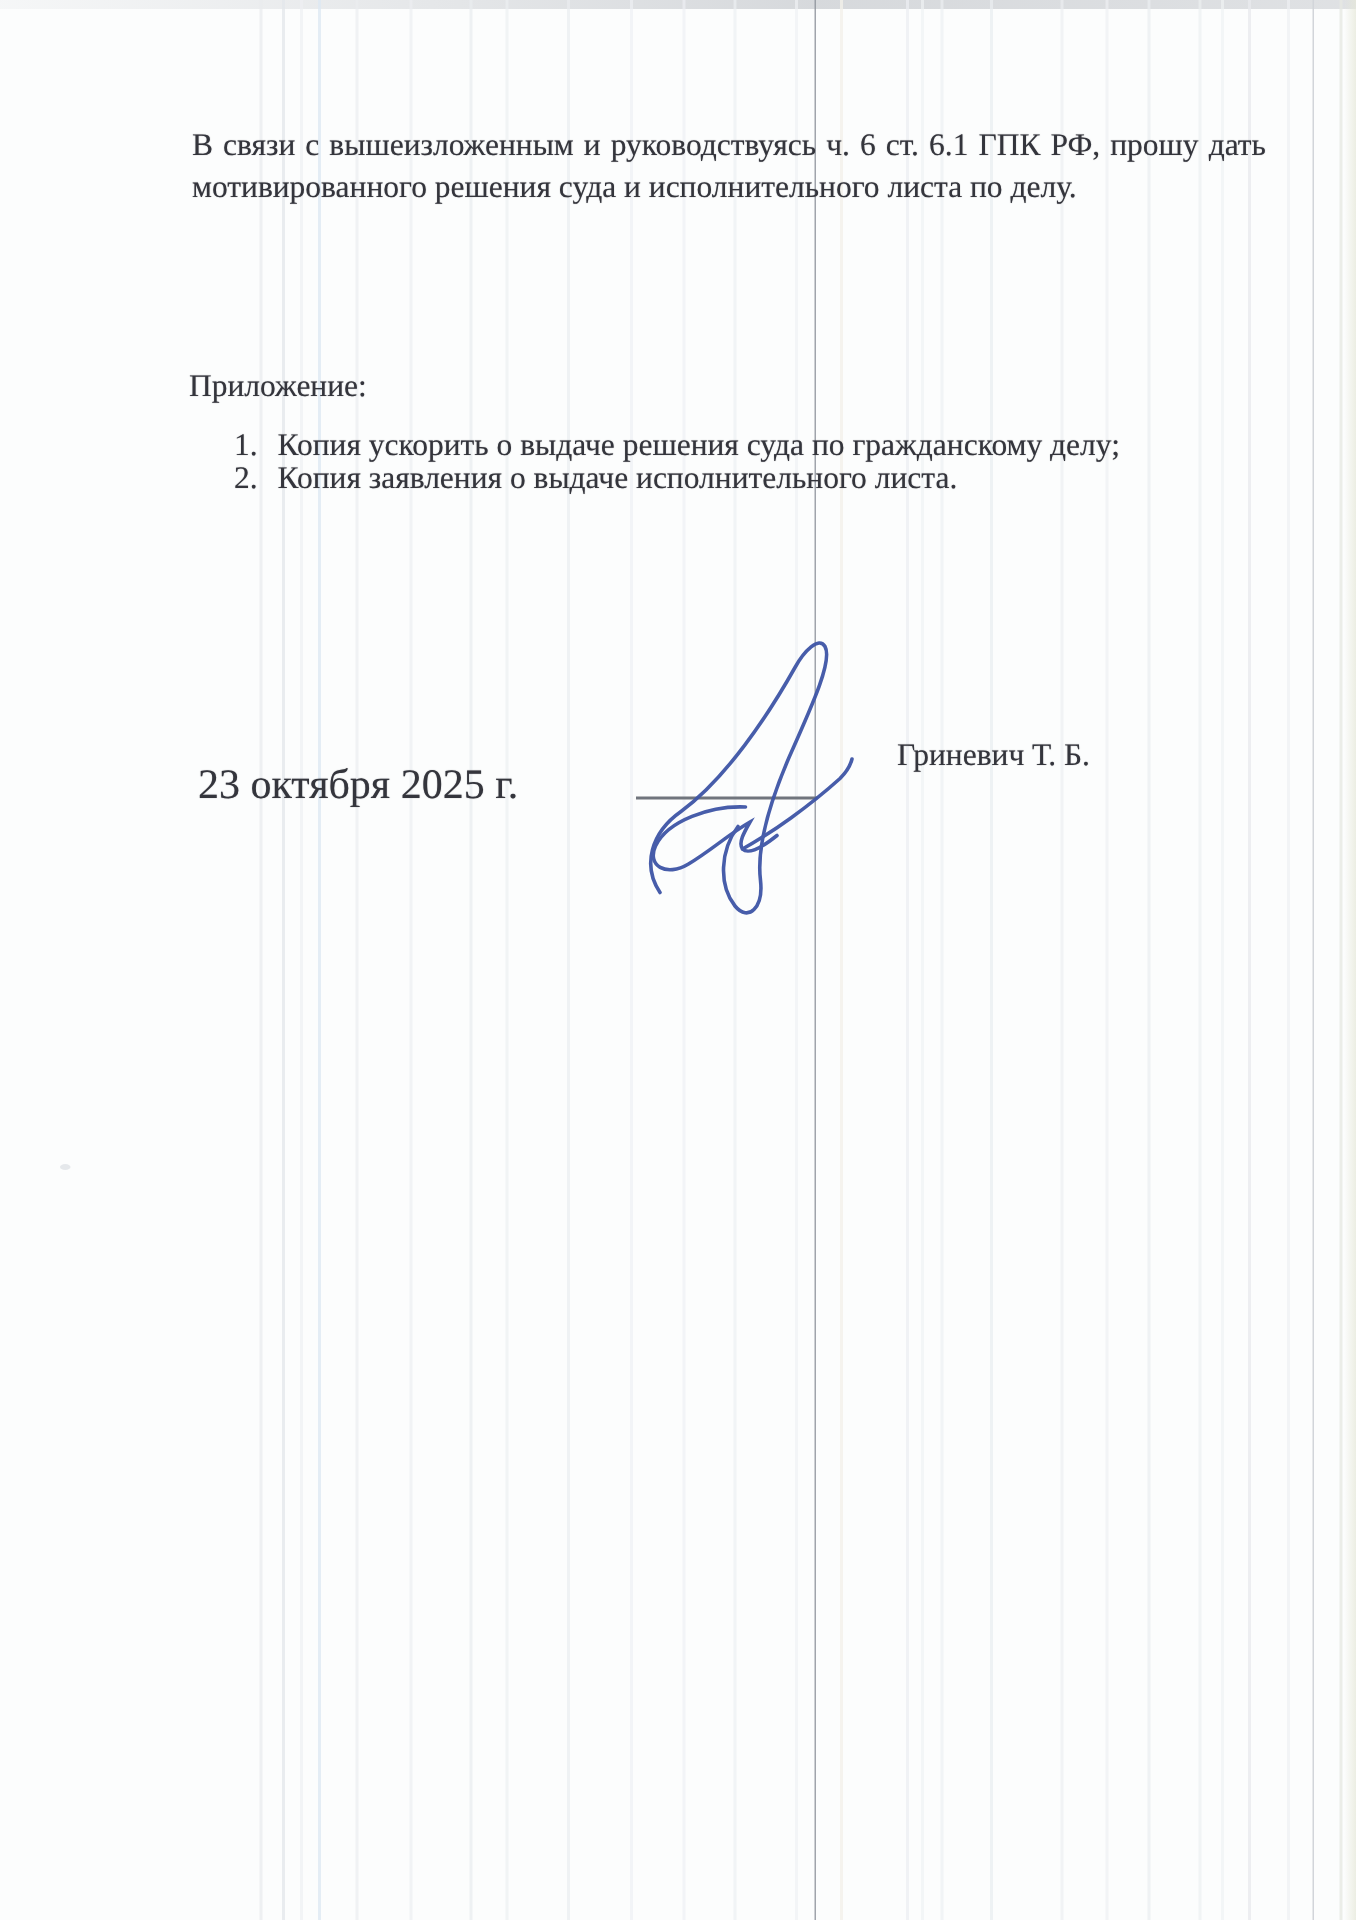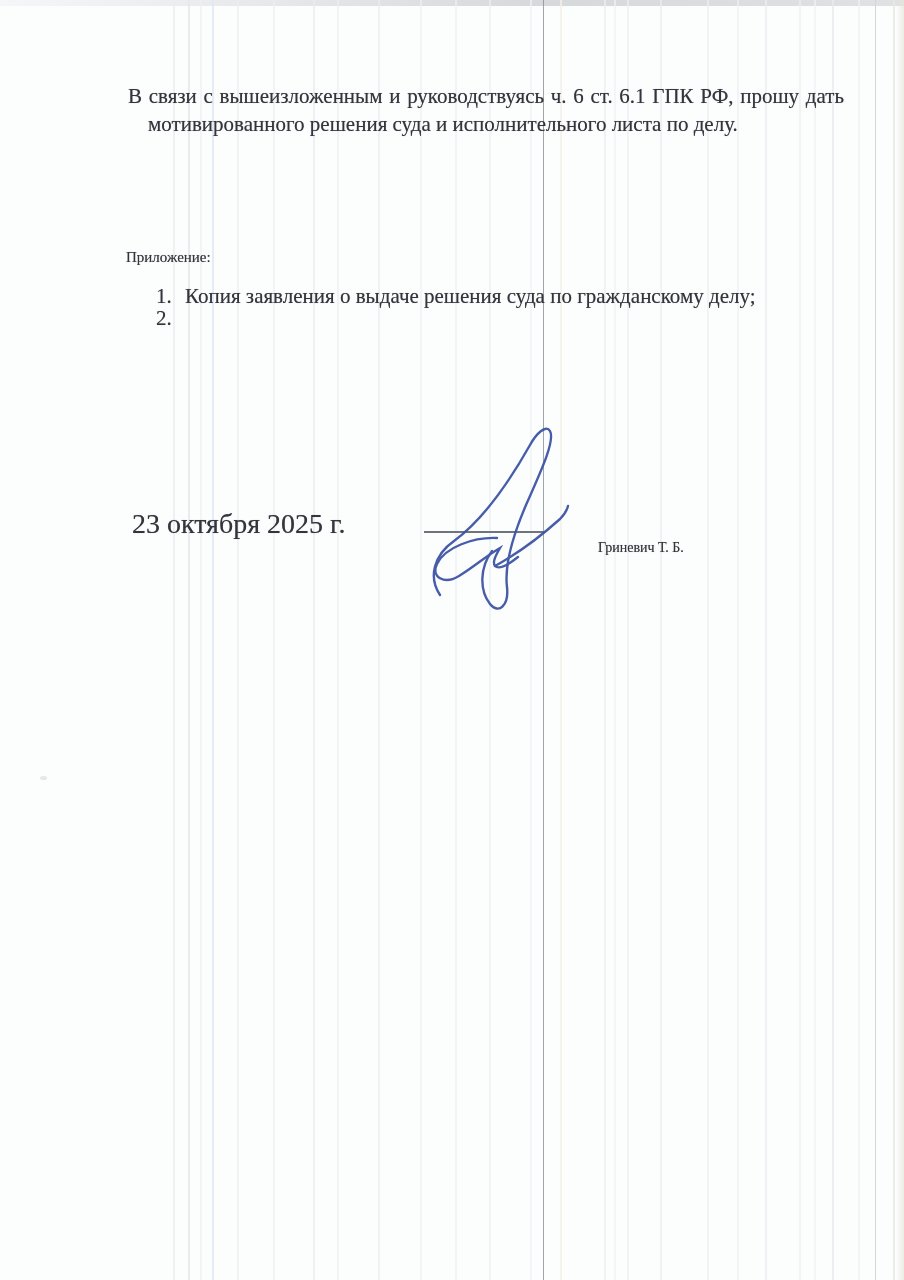--- a/index.html
+++ b/index.html
@@ -22,27 +22,27 @@
   .vline-right{position:absolute;left:875px;top:0;width:1px;height:1280px;background:#d2d5da;}
   .edge-right{position:absolute;right:0;top:0;width:8px;height:1280px;
     background:linear-gradient(90deg,rgba(233,234,222,0),rgba(229,231,216,0.7));}
   
   .txt{color:#34353c;text-shadow:0 0 0.7px rgba(52,53,60,0.55);}
   .para{position:absolute;left:128px;top:82px;width:716px;font-size:21px;}
   .para .line{
     line-height:28.4px;white-space:nowrap;
     text-align:justify;text-align-last:justify;
   }
-  .para .line.last{text-align-last:left;margin-left:20px;}
-  .attach-heading{position:absolute;left:126px;top:245px;font-size:15px;line-height:24px;}
+  .para .line.last{text-align-last:left;}
+  .attach-heading{position:absolute;left:126px;top:245px;font-size:21px;line-height:24px;}
   .attach-list{position:absolute;left:156px;top:285px;font-size:21px;}
   .attach-item{display:flex;line-height:22.3px;}
   .attach-item .num{width:29px;flex:0 0 29px;}
   .date-line{position:absolute;left:132px;top:512px;font-size:28px;line-height:23px;}
-  .name-line{position:absolute;left:598px;top:536px;font-size:14px;line-height:23px;}
+  .name-line{position:absolute;left:598px;top:492px;font-size:21px;line-height:23px;}
   .sig-rule{position:absolute;left:424px;top:531px;width:121px;height:1.6px;background:#70757d;}
   .sig-wrap{position:absolute;left:398px;top:413px;width:204px;height:204px;pointer-events:none;}
   .sig-wrap svg{display:block;width:100%;height:100%;}
 </style>
 </head>
 <body>
 
 <div class="page">
 
   <div class="top-band"></div>
@@ -82,24 +82,25 @@
   <div class="para txt">
     <div class="line">В связи с вышеизложенным и руководствуясь ч. 6 ст. 6.1 ГПК РФ, прошу дать</div>
     <div class="line last">мотивированного решения суда и исполнительного листа по делу.</div>
   </div>
 
   <div class="attach-heading txt">Приложение:</div>
 
   <div class="attach-list">
     <div class="attach-item txt">
       <span class="num">1.</span>
-      <span>Копия заявления о выдаче решения суда по гражданскому делу;</span>
+      <span>Копия ускорить о выдаче решения суда по гражданскому делу;</span>
     </div>
     <div class="attach-item txt">
       <span class="num">2.</span>
+      <span>Копия заявления о выдаче исполнительного листа.</span>
     </div>
   </div>
 
   <div class="date-line txt">23 октября 2025 г.</div>
 
   <div class="sig-rule"></div>
 
   <div class="sig-wrap">
     <svg viewBox="0 0 204 204" xmlns="http://www.w3.org/2000/svg">
       <g fill="none" stroke="#3e55a6" stroke-width="2.4" stroke-linecap="round" opacity="0.95">

